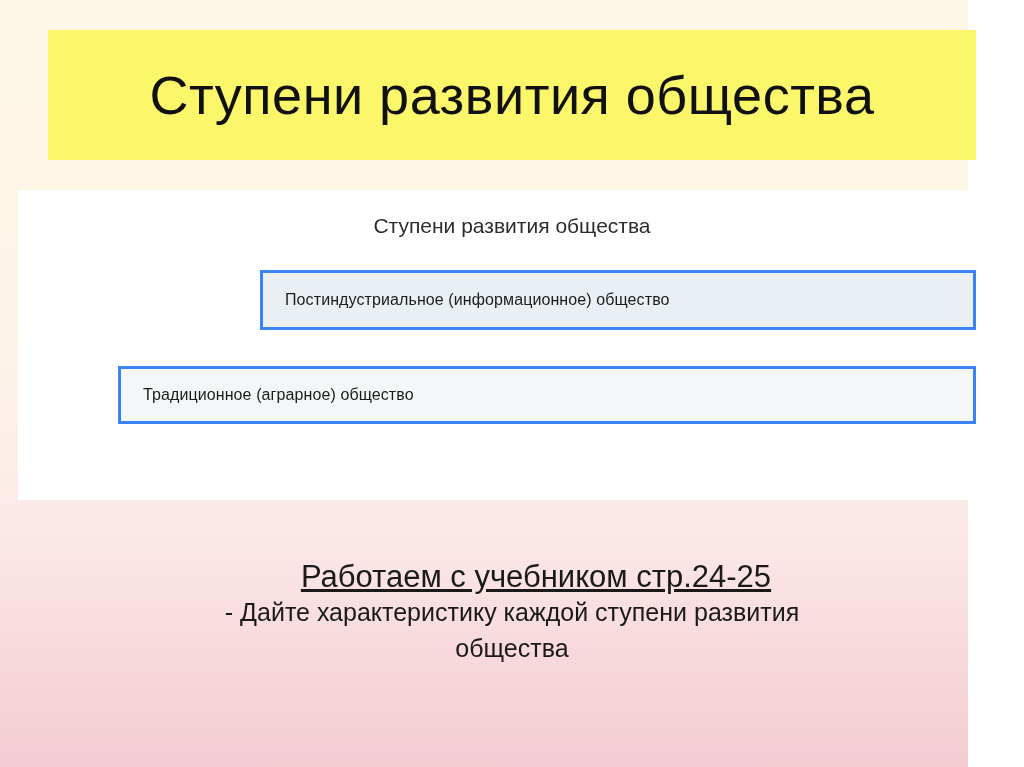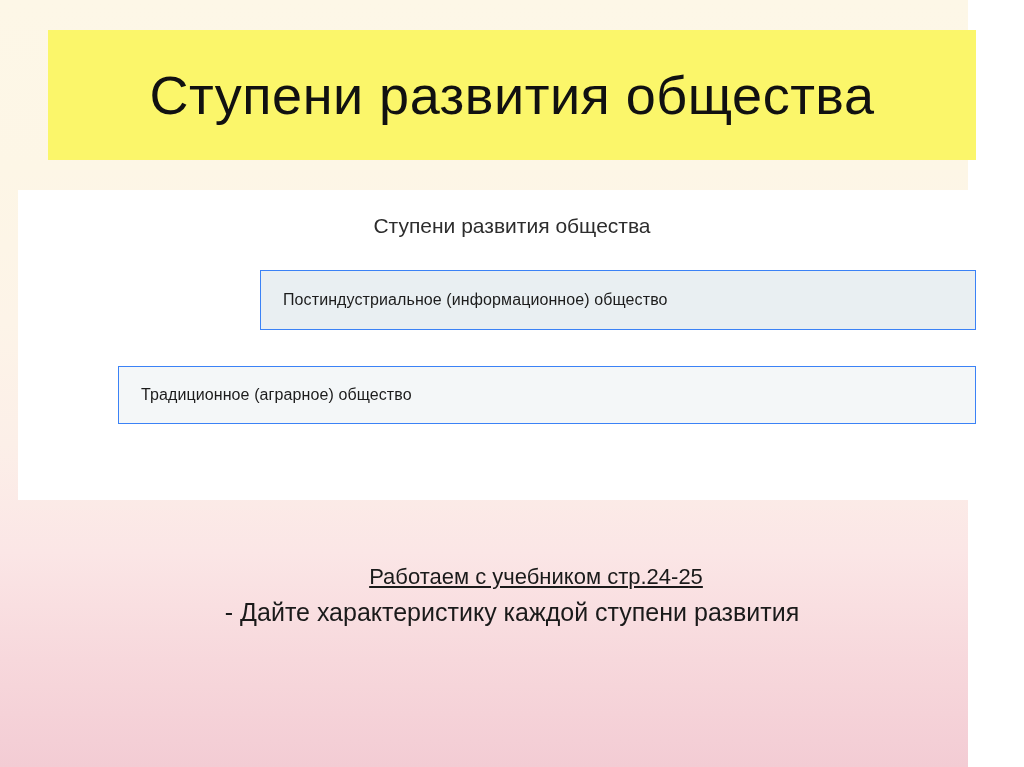--- a/index.html
+++ b/index.html
@@ -66,21 +66,21 @@
     top: 24px;
     width: 988px;
     text-align: center;
     font-size: 21px;
     color: #2d2d2d;
   }
 
   
   .step {
     position: absolute;
-    border: 1px solid #3b82f6;
+    border: 3px solid #3b82f6;
     box-sizing: border-box;
     display: flex;
     align-items: center;
     font-size: 16px;
     color: #1c1c1c;
     padding-left: 22px;
     letter-spacing: 0.1px;
     background: #eef3f5;
   }
   #step-top {
@@ -121,21 +121,21 @@
   
   #task-block {
     position: absolute;
     left: 0;
     top: 560px;
     width: 1024px;
     text-align: center;
     color: #1a1a1a;
   }
   #task-heading {
-    font-size: 22px;
+    font-size: 31px;
     text-decoration: underline;
     line-height: 34px;
     padding-left: 48px;
   }
   #task-line1 {
     font-size: 25px;
     line-height: 36px;
   }
   #task-line2 {
     font-size: 25px;
@@ -164,15 +164,16 @@
 
     <div class="step" id="step-bottom">
       <span>Традиционное (аграрное) общество</span>
     </div>
 
   </div>
 
   <div id="task-block">
     <div id="task-heading">Работаем с учебником стр.24-25</div>
     <div id="task-line1">- Дайте характеристику каждой ступени развития</div>
+    <div id="task-line2">общества</div>
   </div>
 
 </div>
 
 </body></html>

